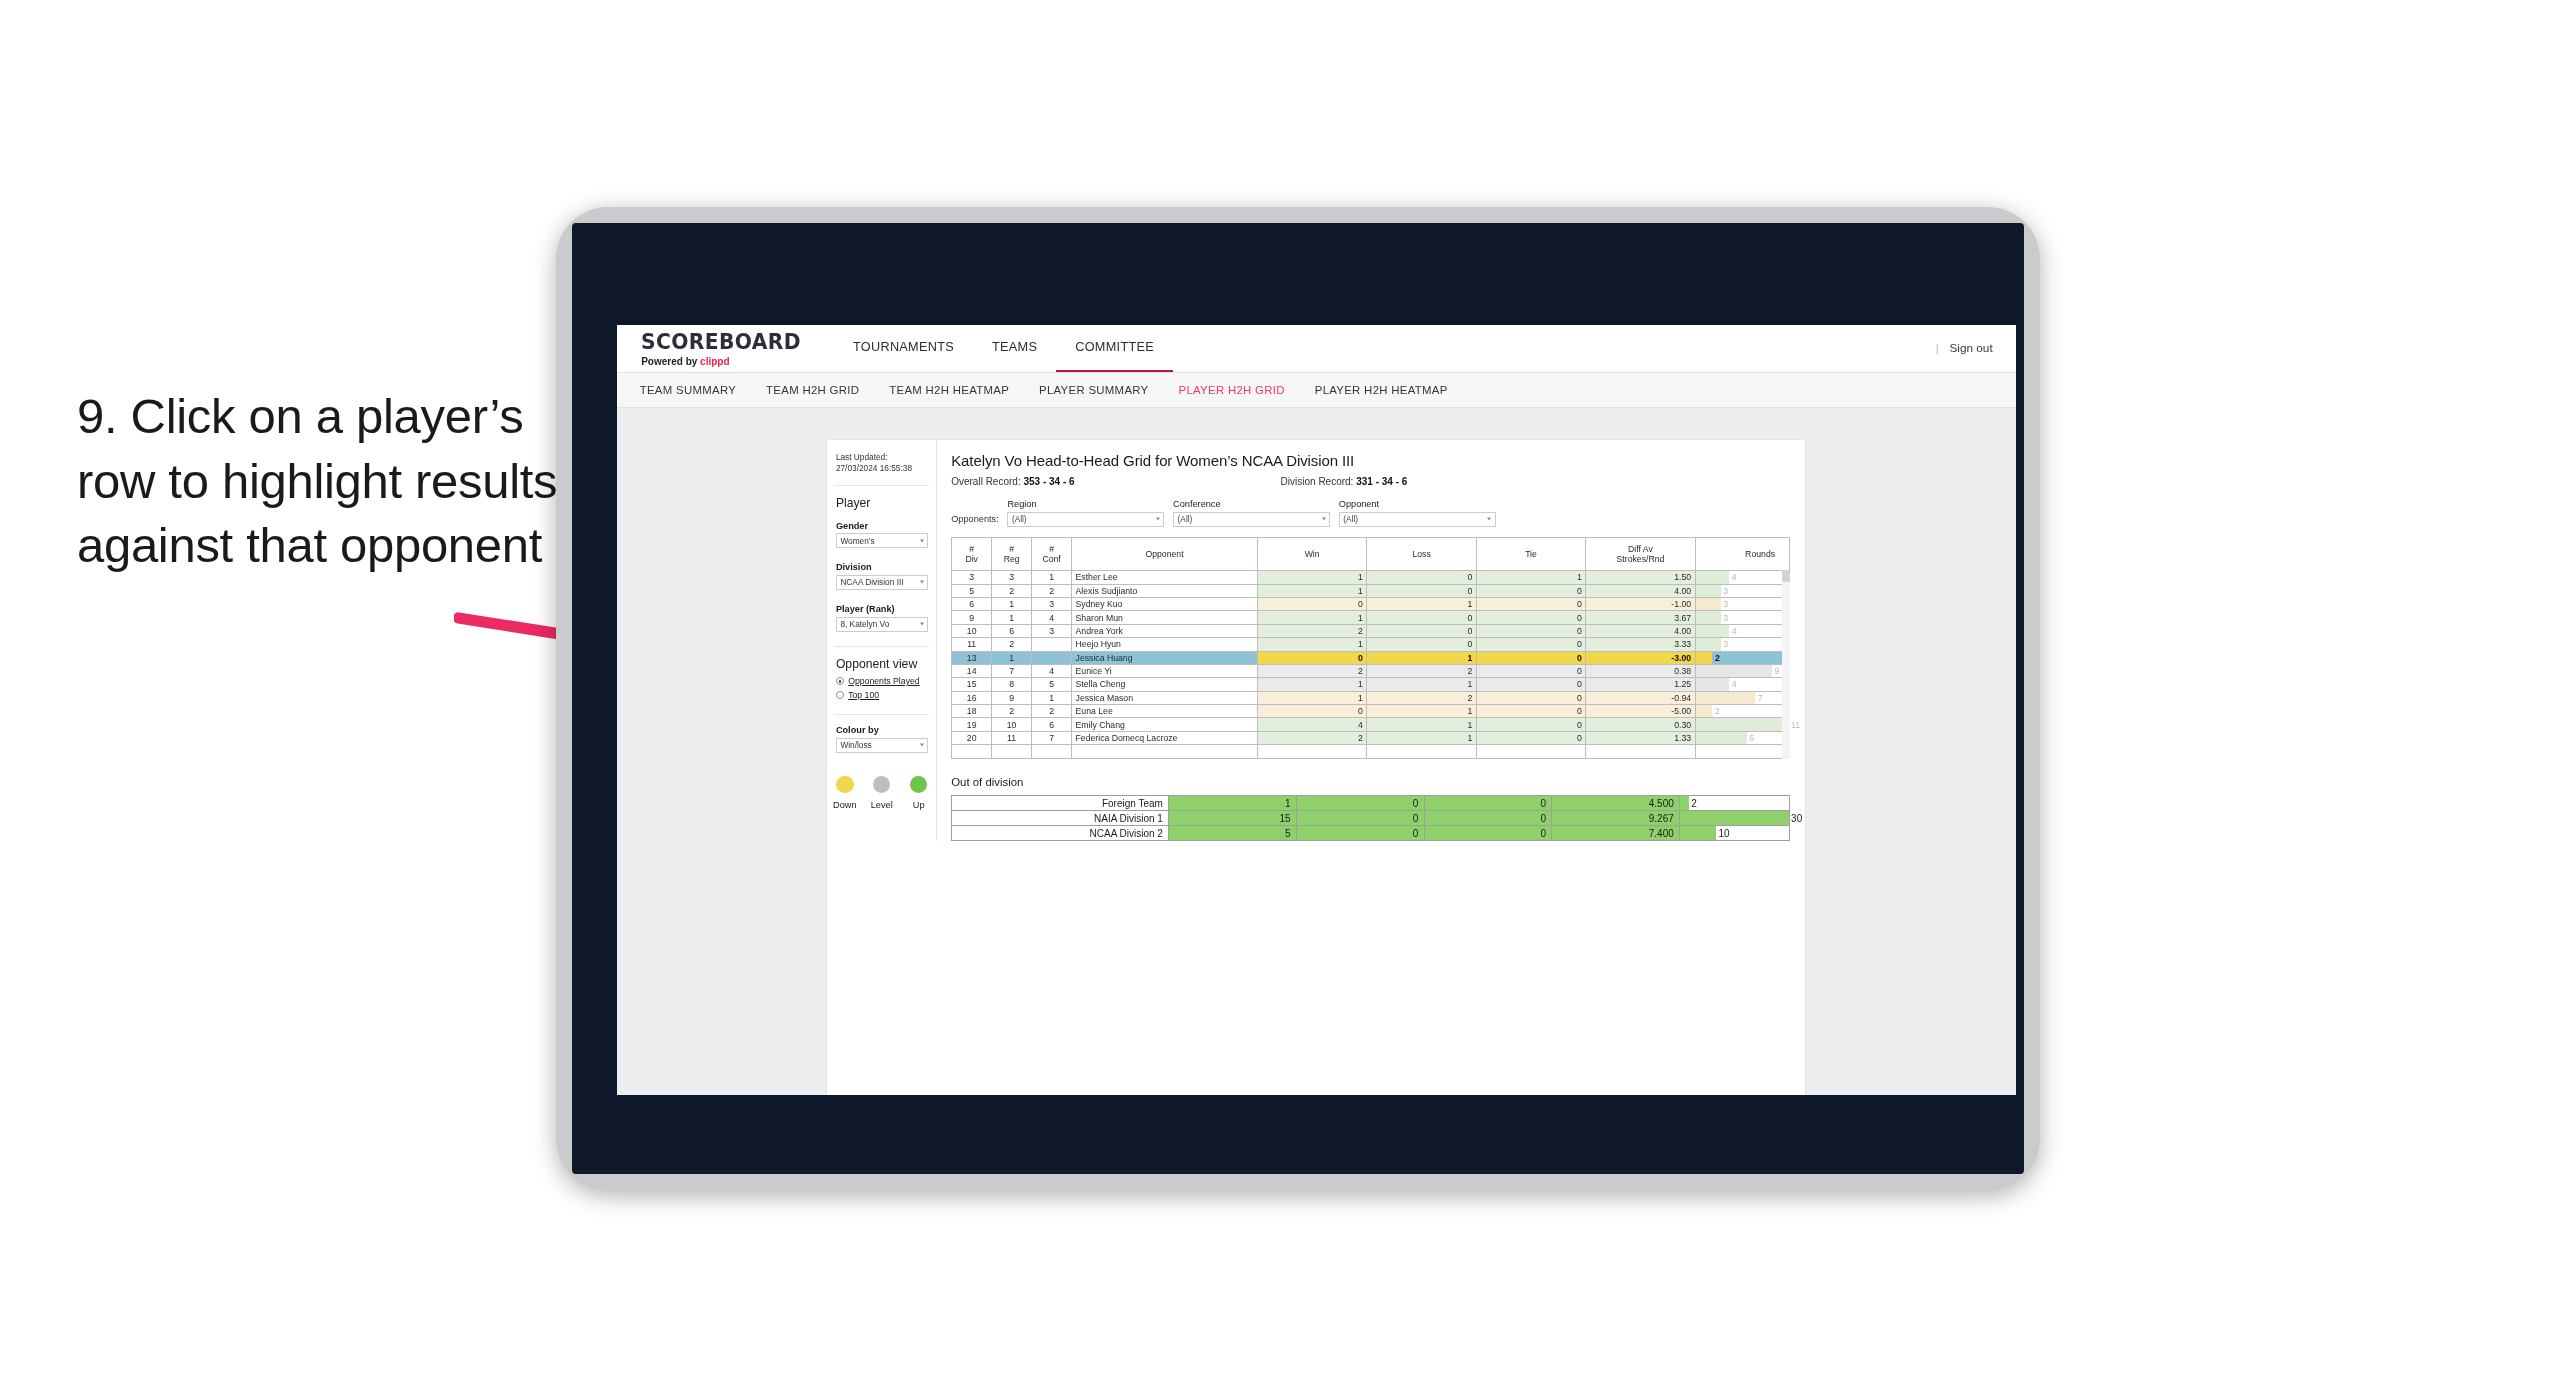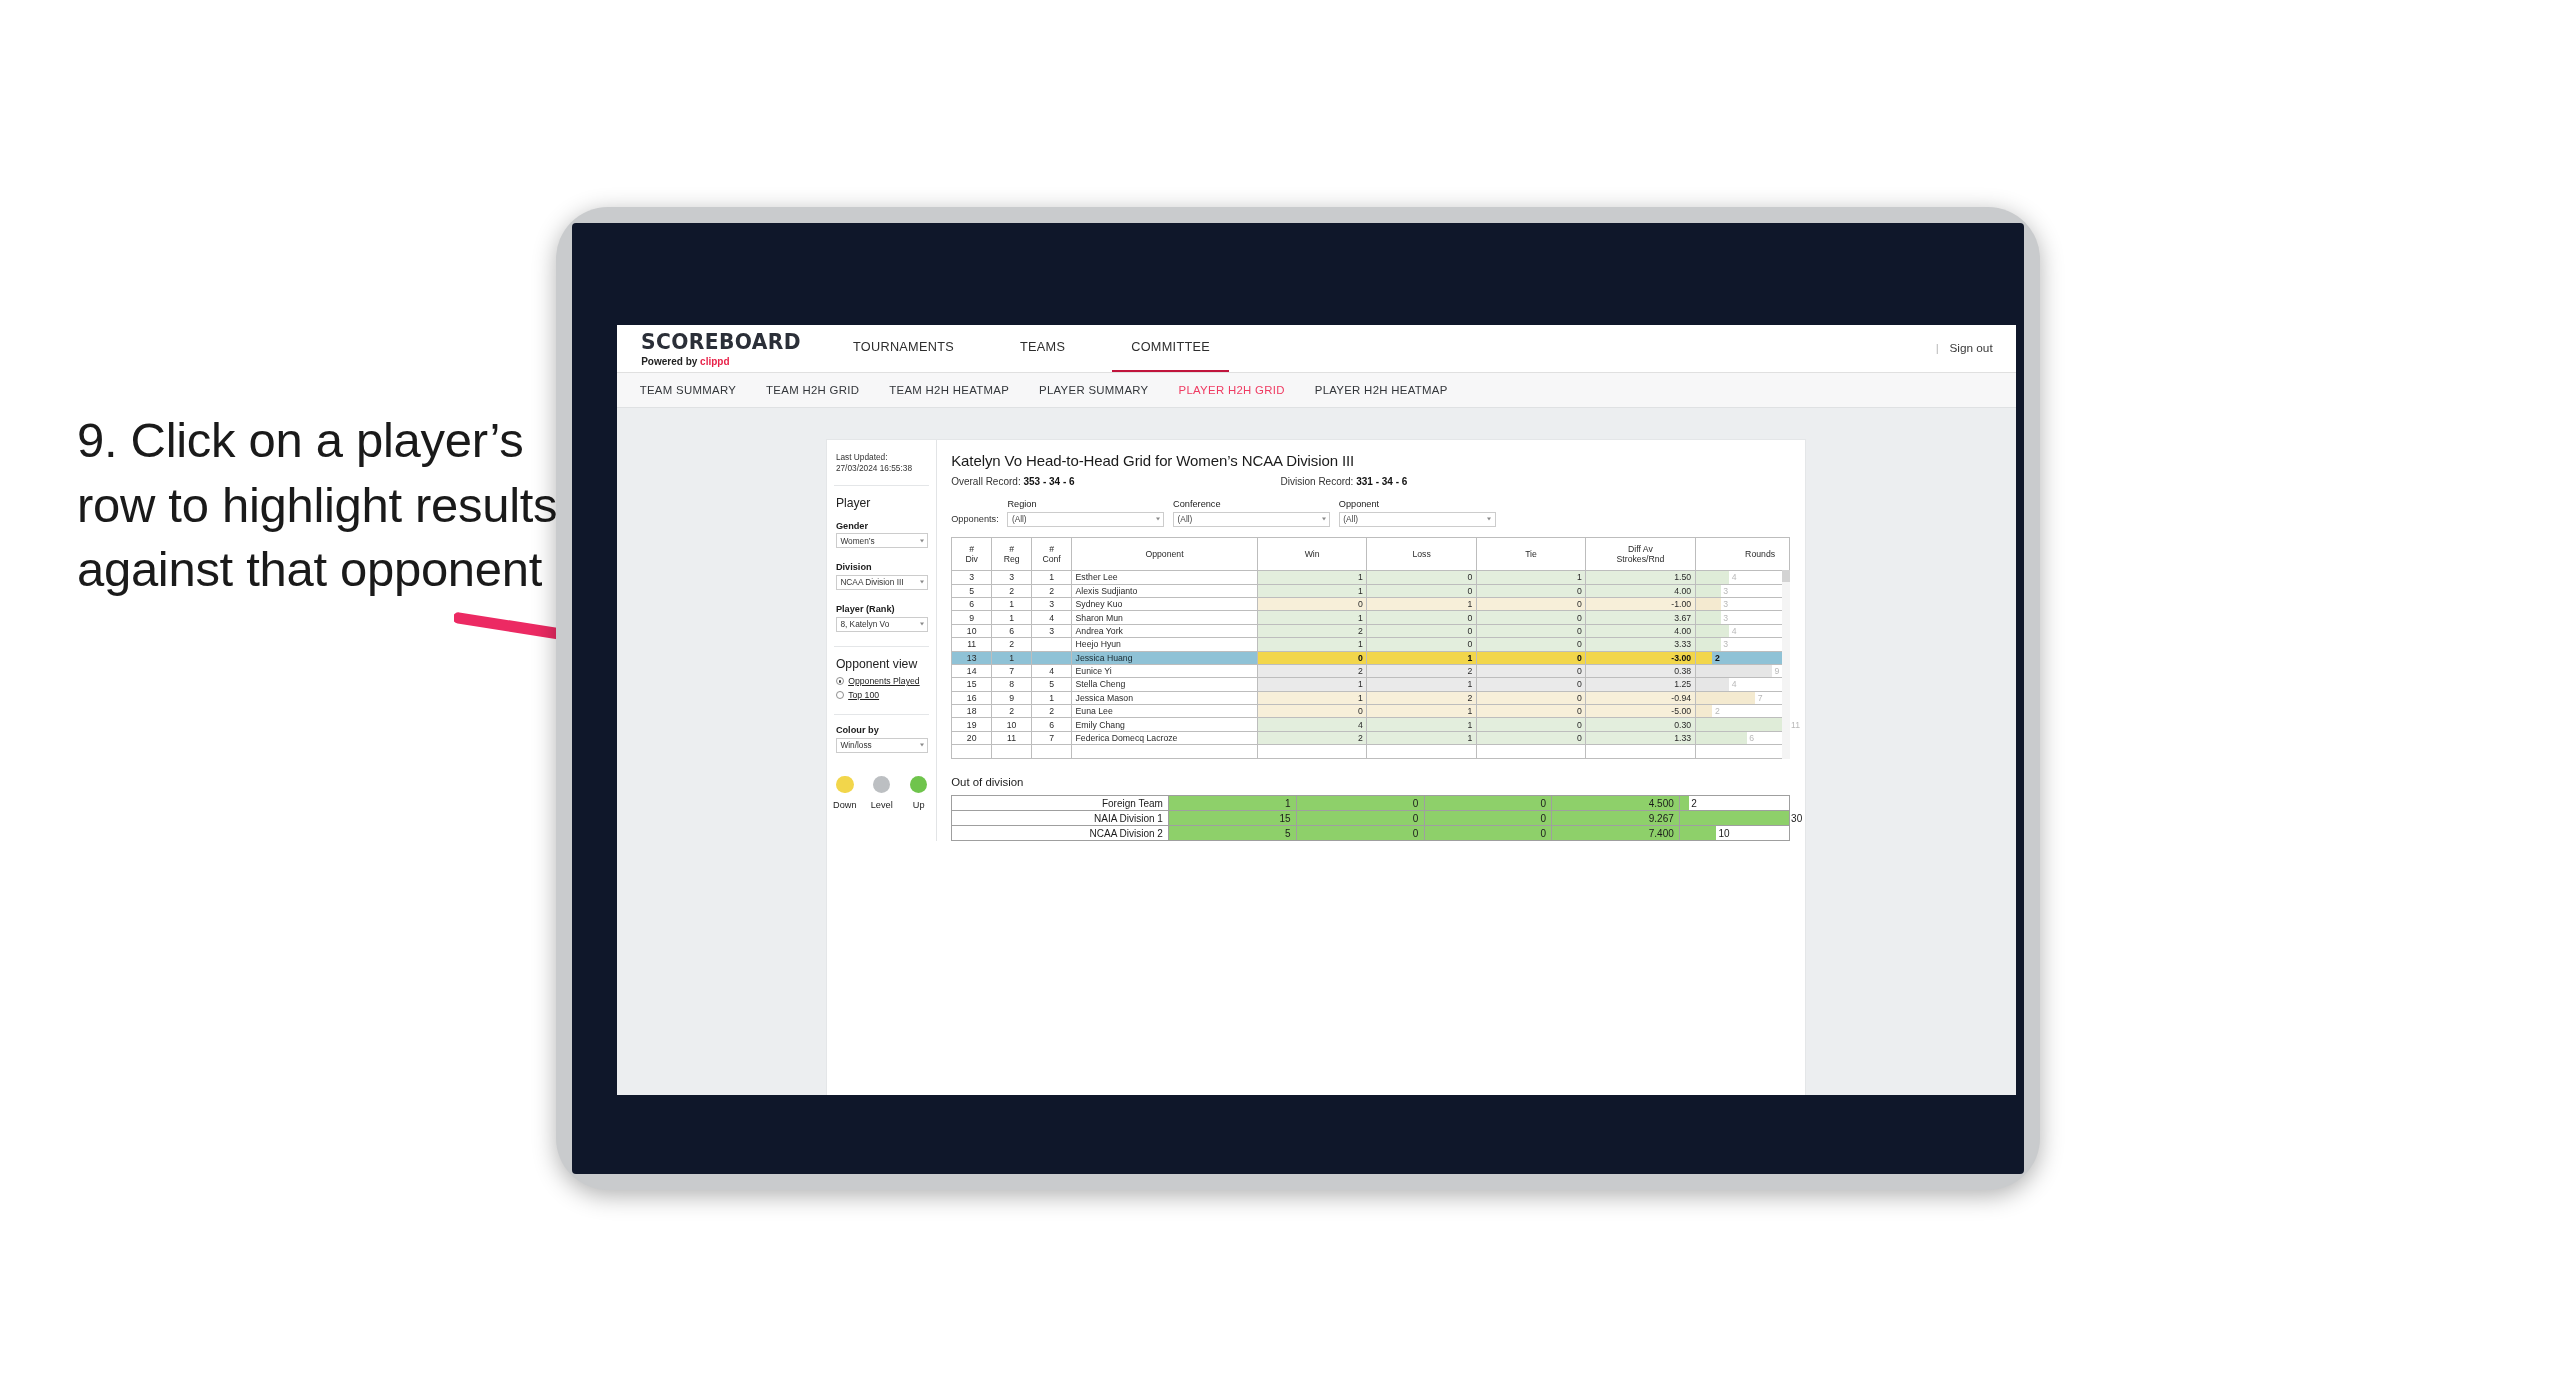--- a/index.html
+++ b/index.html
@@ -10,21 +10,20 @@
     overflow: hidden;
   }
   .stage { position: relative; width: 2576px; height: 1386px; background:#fff; }
 
   
   .caption {
     position: absolute; left: 77px; top: 384px; width: 489px;
     font-size: 49px; line-height: 1.32; color: #1a1a1a;
     font-family: "Liberation Sans", sans-serif;
     letter-spacing: -0.3px;
-    margin-top: 24px;
   }
 
   
   .arrow { position: absolute; left: 454px; top: 611px; width: 699px; height: 122px; }
 
   
   .tablet {
     position: absolute; left: 556px; top: 207px;
     width: 1484px; height: 983px;
     background: #c9cbcd;
@@ -54,21 +53,21 @@
     position: relative;
   }
   .brand { padding: 5.2px 19px 3.5px 24.5px; display: flex; flex-direction: column; justify-content: center; }
   .brand-title {
     font-size: 22px; font-weight: 700; color: #2b2f38;
     letter-spacing: 0.4px; line-height: 1; font-family: "DejaVu Sans", sans-serif;
     transform: scaleX(0.92); transform-origin: left center;
   }
   .brand-sub { font-size: 10px; color: #222; margin-top: 2.6px; font-weight: 700; }
   .brand-sub .clippd { color: #e8234a; }
-  .topnav { display: flex; align-items: stretch; gap: 28px; }
+  .topnav { display: flex; align-items: stretch; }
   .topnav-item {
     display: flex; align-items: center; padding: 0 19px;
     font-size: 12.7px; color: #2d2d2d; letter-spacing: 0.3px;
     border-bottom: 2.6px solid transparent; cursor: pointer;
   }
   .topnav-item.active { border-bottom-color: #c0143c; }
   .topnav-right {
     margin-left: auto; display: flex; align-items: center;
     padding-right: 23px; gap: 10.5px; font-size: 11.8px; color: #3a3a3a;
   }

